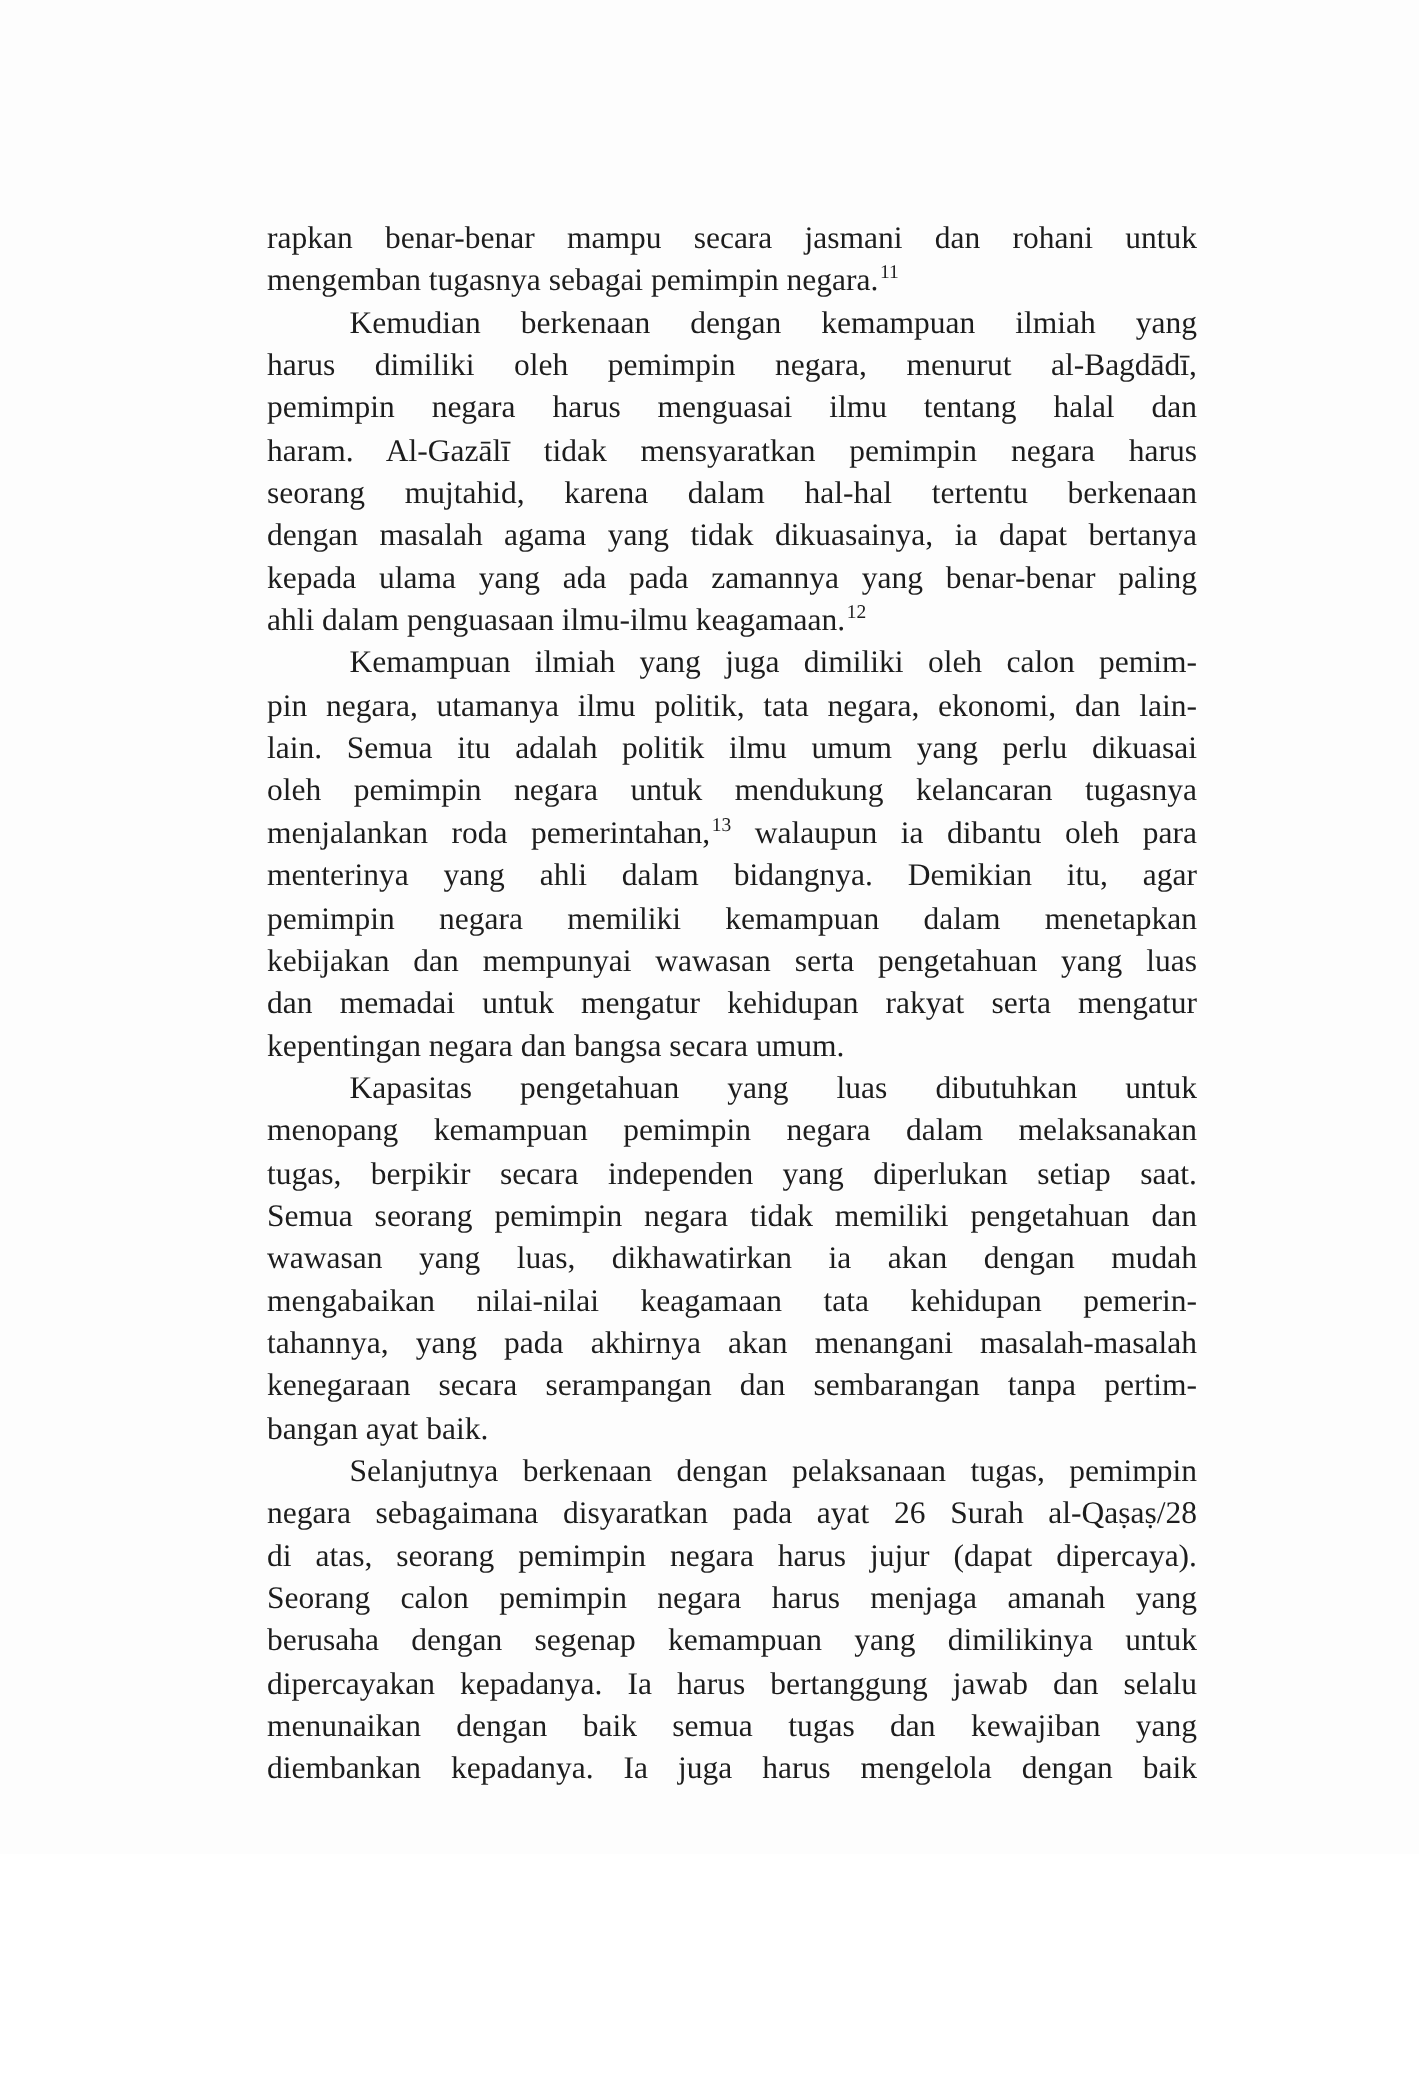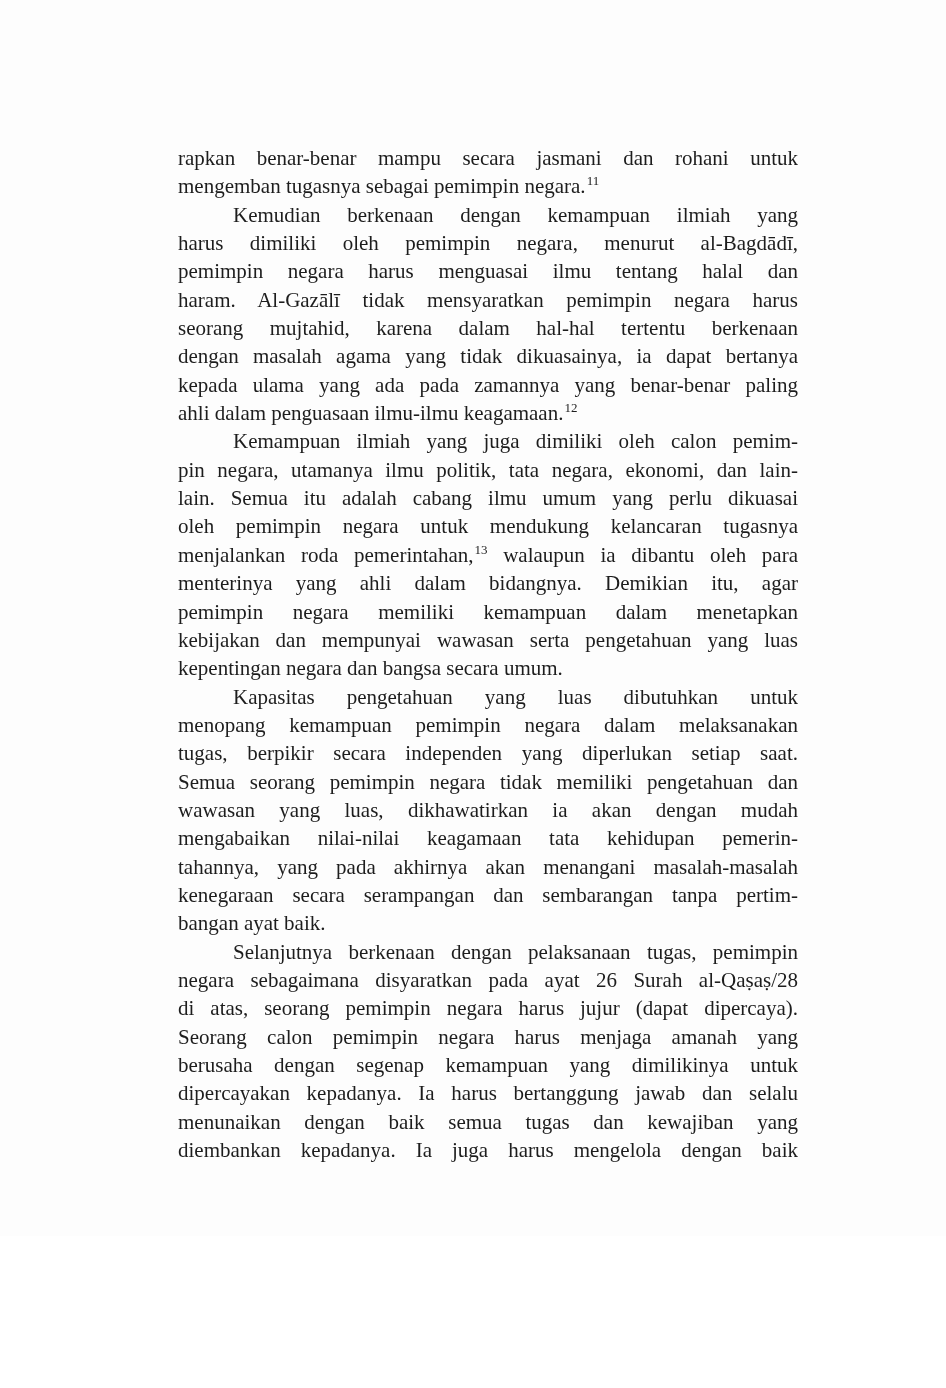--- a/index.html
+++ b/index.html
@@ -74,26 +74,27 @@
       <div class="line indent">Kemudian berkenaan dengan kemampuan ilmiah yang</div>
       <div class="line">harus dimiliki oleh pemimpin negara, menurut al-Bagdādī,</div>
       <div class="line">pemimpin negara harus menguasai ilmu tentang halal dan</div>
       <div class="line">haram. Al-Gazālī tidak mensyaratkan pemimpin negara harus</div>
       <div class="line">seorang mujtahid, karena dalam hal-hal tertentu berkenaan</div>
       <div class="line">dengan masalah agama yang tidak dikuasainya, ia dapat bertanya</div>
       <div class="line">kepada ulama yang ada pada zamannya yang benar-benar paling</div>
       <div class="line last">ahli dalam penguasaan ilmu-ilmu keagamaan.<sup class="fn">12</sup></div>
       <div class="line indent">Kemampuan ilmiah yang juga dimiliki oleh calon pemim-</div>
       <div class="line">pin negara, utamanya ilmu politik, tata negara, ekonomi, dan lain-</div>
-      <div class="line">lain. Semua itu adalah cabang ilmu umum yang perlu dikuasai</div>
+      <div class="line">lain. Semua itu adalah politik ilmu umum yang perlu dikuasai</div>
       <div class="line">oleh pemimpin negara untuk mendukung kelancaran tugasnya</div>
       <div class="line">menjalankan roda pemerintahan,<sup class="fn">13</sup> walaupun ia dibantu oleh para</div>
       <div class="line">menterinya yang ahli dalam bidangnya. Demikian itu, agar</div>
       <div class="line">pemimpin negara memiliki kemampuan dalam menetapkan</div>
       <div class="line">kebijakan dan mempunyai wawasan serta pengetahuan yang luas</div>
+      <div class="line">dan memadai untuk mengatur kehidupan rakyat serta mengatur</div>
       <div class="line last">kepentingan negara dan bangsa secara umum.</div>
       <div class="line indent">Kapasitas pengetahuan yang luas dibutuhkan untuk</div>
       <div class="line">menopang kemampuan pemimpin negara dalam melaksanakan</div>
       <div class="line">tugas, berpikir secara independen yang diperlukan setiap saat.</div>
       <div class="line">Semua seorang pemimpin negara tidak memiliki pengetahuan dan</div>
       <div class="line">wawasan yang luas, dikhawatirkan ia akan dengan mudah</div>
       <div class="line">mengabaikan nilai-nilai keagamaan tata kehidupan pemerin-</div>
       <div class="line">tahannya, yang pada akhirnya akan menangani masalah-masalah</div>
       <div class="line">kenegaraan secara serampangan dan sembarangan tanpa pertim-</div>
       <div class="line last">bangan ayat baik.</div>

